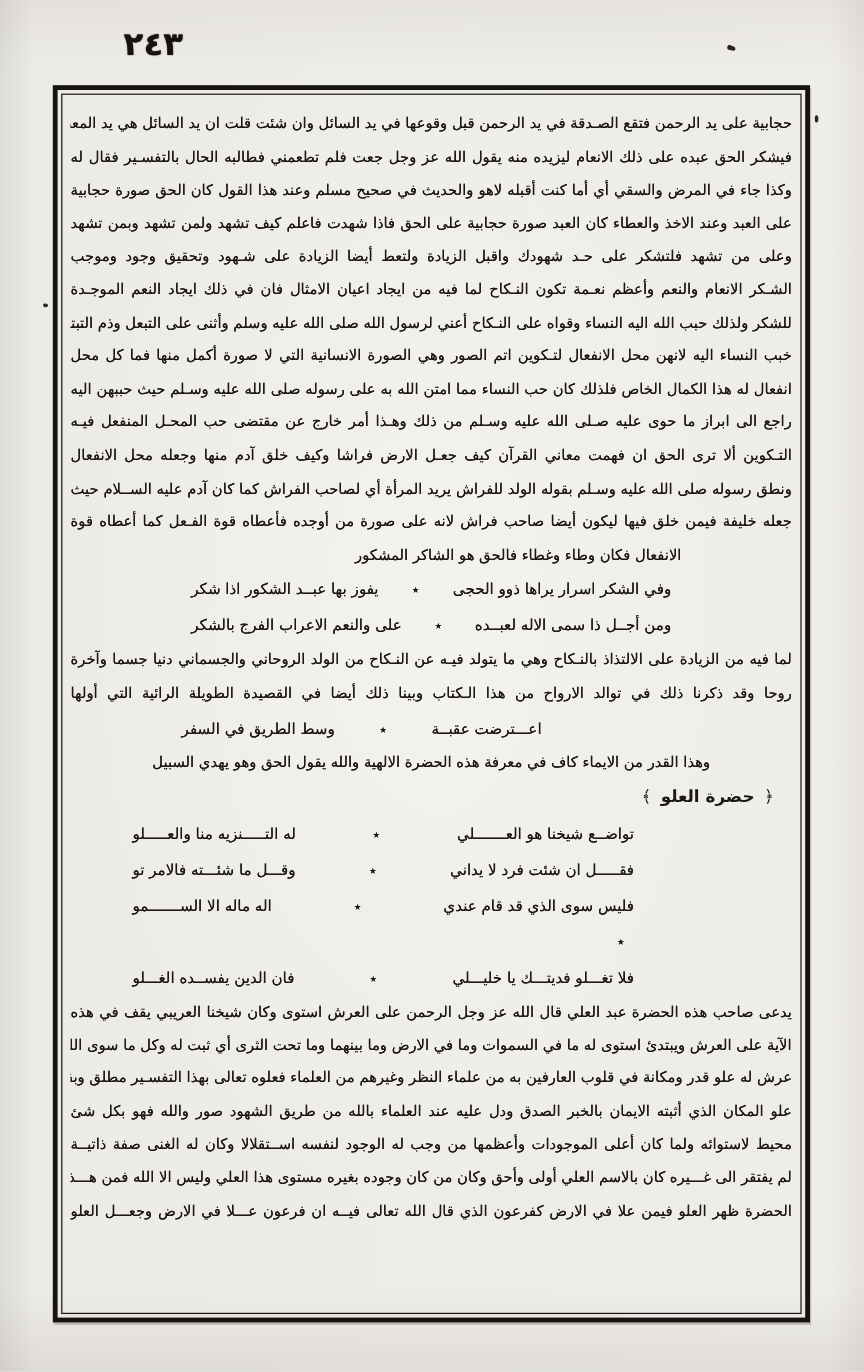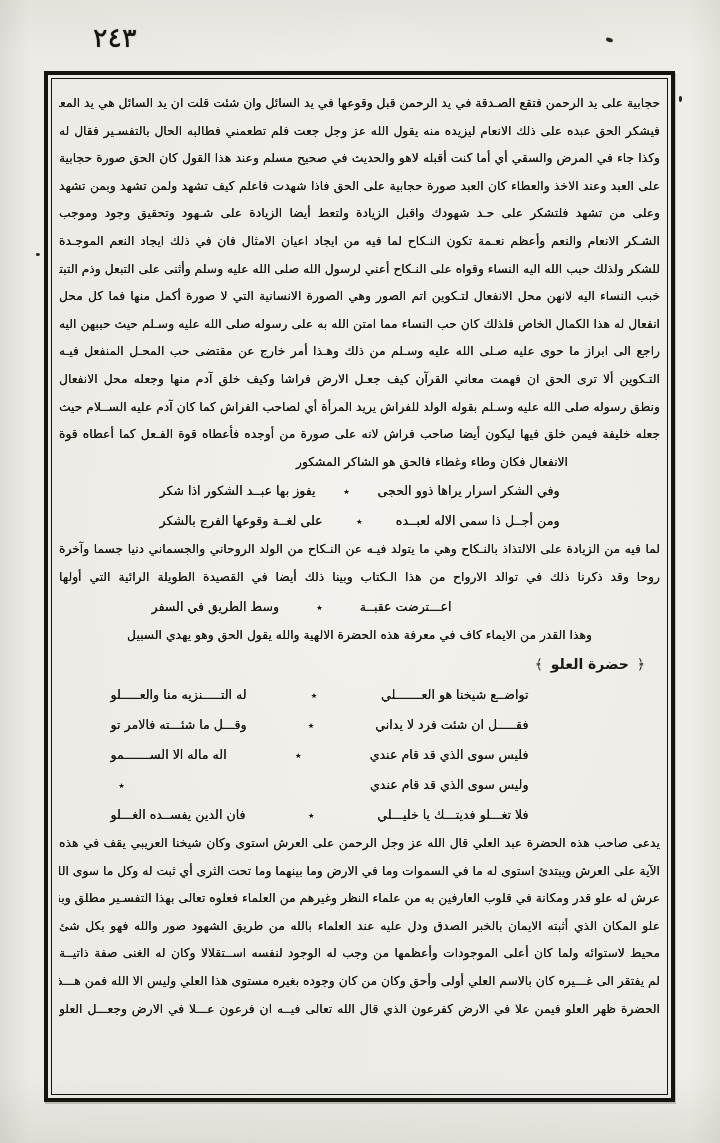--- a/index.html
+++ b/index.html
@@ -11,22 +11,22 @@
     font-family:"DejaVu Sans", sans-serif;
     color:#1b1813;
   }
   .scan-surface{
     position:absolute;inset:0;
     background:
       radial-gradient(ellipse at 50% 45%, rgba(255,255,255,0.35) 0%, rgba(255,255,255,0) 60%),
       linear-gradient(180deg, rgba(120,115,105,0.08) 0%, rgba(0,0,0,0) 5%, rgba(0,0,0,0) 94%, rgba(90,85,75,0.10) 100%);
   }
   .page-number{
-    position:absolute;top:22px;left:93px;
-    font-size:27px;font-weight:normal;color:#16130f;
+    position:absolute;top:22px;left:103px;
+    font-size:27px;font-weight:bold;color:#16130f;
     letter-spacing:2px;
     text-shadow:0 0 1px #16130f;
   }
   .frame{
     position:absolute;left:44px;top:71px;width:631px;height:1031px;
     border:4px solid #17140f;box-sizing:border-box;padding:3px;
     background:transparent;
     box-shadow:1px 2px 0 rgba(60,55,45,0.25);
   }
   .frame-inner{
@@ -94,21 +94,21 @@
         <div class="line prose">جعله خليفة فيمن خلق فيها ليكون أيضا صاحب فراش لانه على صورة من أوجده فأعطاه قوة الفـعل كما أعطاه قوة</div>
         <div class="line prose-end">الانفعال فكان وطاء وغطاء فالحق هو الشاكر المشكور</div>
         <div class="line verse shukr">
           <span class="hemistich hemistich-right">وفي الشكر اسرار يراها ذوو الحجى</span>
           <span class="verse-star">٭</span>
           <span class="hemistich hemistich-left">يفوز بها عبــد الشكور اذا شكر</span>
         </div>
         <div class="line verse shukr">
           <span class="hemistich hemistich-right">ومن أجــل ذا سمى الاله لعبــده</span>
           <span class="verse-star">٭</span>
-          <span class="hemistich hemistich-left">على لغــة وقوعها الفرج بالشكر</span>
+          <span class="hemistich hemistich-left">على والنعم الاعراب الفرج بالشكر</span>
         </div>
         <div class="line prose">لما فيه من الزيادة على الالتذاذ بالنـكاح وهي ما يتولد فيـه عن النـكاح من الولد الروحاني والجسماني دنيا جسما وآخرة</div>
         <div class="line prose">روحا وقد ذكرنا ذلك في توالد الارواح من هذا الـكتاب وبينا ذلك أيضا في القصيدة الطويلة الرائية التي أولها</div>
         <div class="line verse short">
           <span class="hemistich hemistich-right">اعـــترضت عقبــة</span>
           <span class="verse-star">٭</span>
           <span class="hemistich hemistich-left">وسط الطريق في السفر</span>
         </div>
         <div class="line centered">وهذا القدر من الايماء كاف في معرفة هذه الحضرة الالهية والله يقول الحق وهو يهدي السبيل</div>
         <div class="heading"><span class="ornament">﴿</span><span class="heading-text"> حضرة العلو </span><span class="ornament">﴾</span></div>
@@ -121,21 +121,20 @@
           <span class="hemistich hemistich-right">فقـــــل ان شئت فرد لا يداني</span>
           <span class="verse-star">٭</span>
           <span class="hemistich hemistich-left">وقـــل ما شئـــته فالامر تو</span>
         </div>
         <div class="line verse ulu">
           <span class="hemistich hemistich-right">فليس سوى الذي قد قام عندي</span>
           <span class="verse-star">٭</span>
           <span class="hemistich hemistich-left">اله ماله الا الســـــــمو</span>
         </div>
         <div class="line verse ulu">
-          <span class="hemistich hemistich-right">وليس سوى الذي قد قام عندي</span>
           <span class="verse-star">٭</span>
         </div>
         <div class="line verse ulu">
           <span class="hemistich hemistich-right">فلا تغـــلو فديتـــك يا خليـــلي</span>
           <span class="verse-star">٭</span>
           <span class="hemistich hemistich-left">فان الدين يفســده الغـــلو</span>
         </div>
         <div class="line prose">يدعى صاحب هذه الحضرة عبد العلي قال الله عز وجل الرحمن على العرش استوى وكان شيخنا العريبي يقف في هذه</div>
         <div class="line prose">الآية على العرش ويبتدئ استوى له ما في السموات وما في الارض وما بينهما وما تحت الثرى أي ثبت له وكل ما سوى الله</div>
         <div class="line prose">عرش له علو قدر ومكانة في قلوب العارفين به من علماء النظر وغيرهم من العلماء فعلوه تعالى بهذا التفسـير مطلق وبقي</div>

